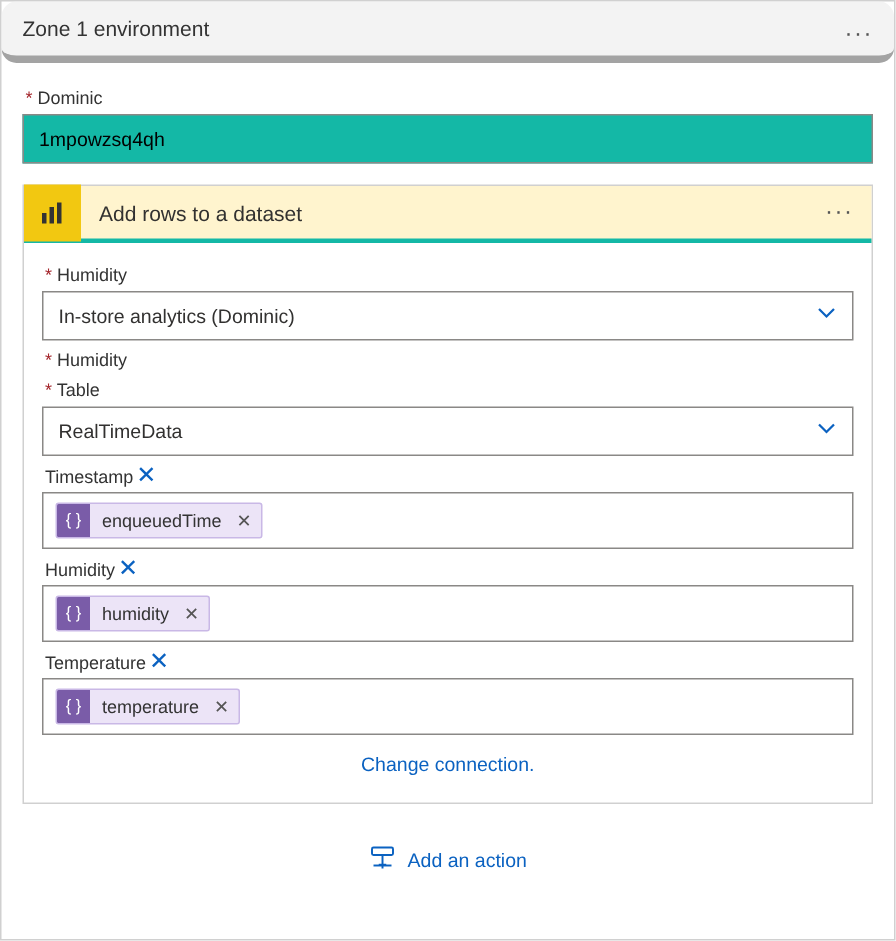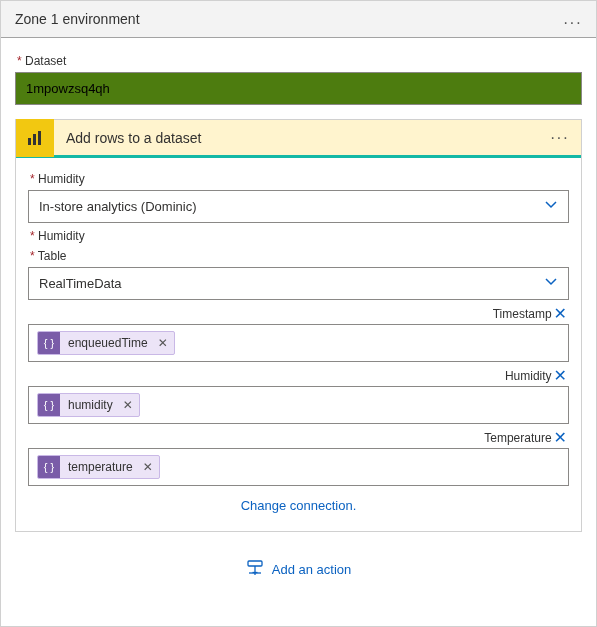--- a/index.html
+++ b/index.html
@@ -11,35 +11,36 @@
     width: 597px;
     height: 627px;
     border: 1px solid #d0d0d0;
     overflow: hidden;
   }
   .header {
     display: flex;
     align-items: flex-end;
     justify-content: space-between;
     padding: 10px 14px;
-    border-bottom: 1px solid #a3a3a3;
+    border-bottom: 5px solid #a3a3a3;
     background: #f3f3f3;
+    border-radius: 10px;
   }
   .header-title { font-size: 14px; color: #333; }
   .dots { font-size: 16px; color: #555; letter-spacing: 1px; cursor: pointer; line-height: 8px; }
   .content { padding: 10px 14px 0 14px; }
   .field-label { font-size: 12px; color: #333; margin: 6px 0 4px 2px; }
   .required::before { content: "* "; color: #a4262c; }
   .text-input {
     width: 100%;
     border: 1px solid #8a8886;
     padding: 8px 10px;
     font-size: 13px;
     font-family: inherit;
-    background: #4d7c0f;
+    background: #14b8a6;
   }
   .card {
     border: 1px solid #d0d0d0;
     margin-top: 14px;
     background: #fff;
   }
   .card-header {
     display: flex;
     align-items: center;
     background: #fff4ce;
@@ -66,21 +67,21 @@
     border: 1px solid #8a8886;
     padding: 7px 10px;
     background: #fff;
     cursor: pointer;
   }
   .chev { color: #0b62c1; }
   .close-x { color: #0b62c1; font-size: 16px; cursor: pointer; padding: 0 2px; line-height: 1; }
   .token-row-wrap {
     display: flex;
     align-items: center;
-    justify-content: flex-end;
+    justify-content: flex-start;
     margin: 4px 0 2px 0;
   }
   .token-row-wrap .field-label { margin: 0 0 0 2px; }
   .token-field {
     border: 1px solid #8a8886;
     padding: 6px 8px;
     display: flex;
     align-items: center;
     min-height: 36px;
     background: #fff;
@@ -129,21 +130,21 @@
 </head>
 <body>
 
 <div class="header">
   <span class="header-title">Zone 1 environment</span>
   <span class="dots">···</span>
 </div>
 
 <div class="content">
 
-  <div class="field-label required">Dataset</div>
+  <div class="field-label required">Dominic</div>
   <input class="text-input" type="text" value="1mpowzsq4qh" style="">
 
   <div class="card">
     <div class="card-header">
       <div class="card-icon">
         <svg width="18" height="18" viewBox="0 0 18 18">
           <rect x="2" y="9" width="3" height="7" fill="#333"></rect>
           <rect x="7" y="5" width="3" height="11" fill="#333"></rect>
           <rect x="12" y="2" width="3" height="14" fill="#333"></rect>
         </svg>

